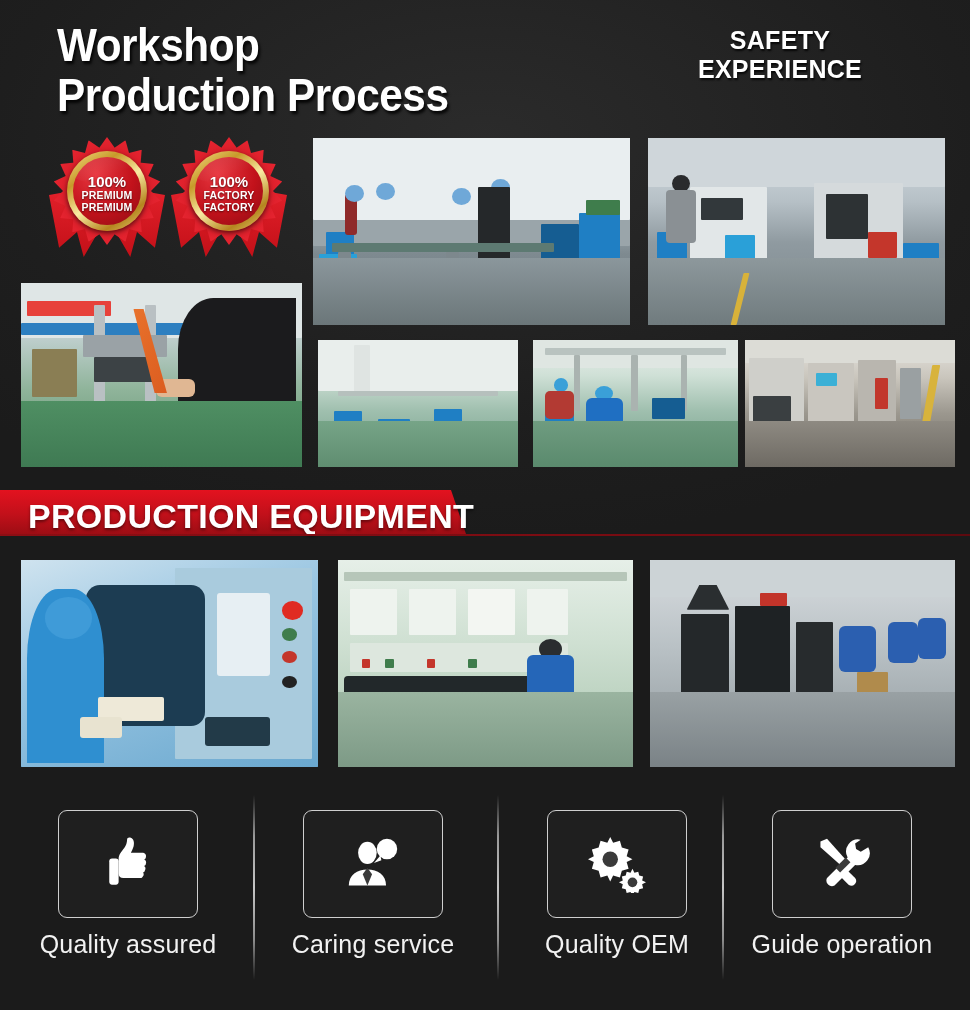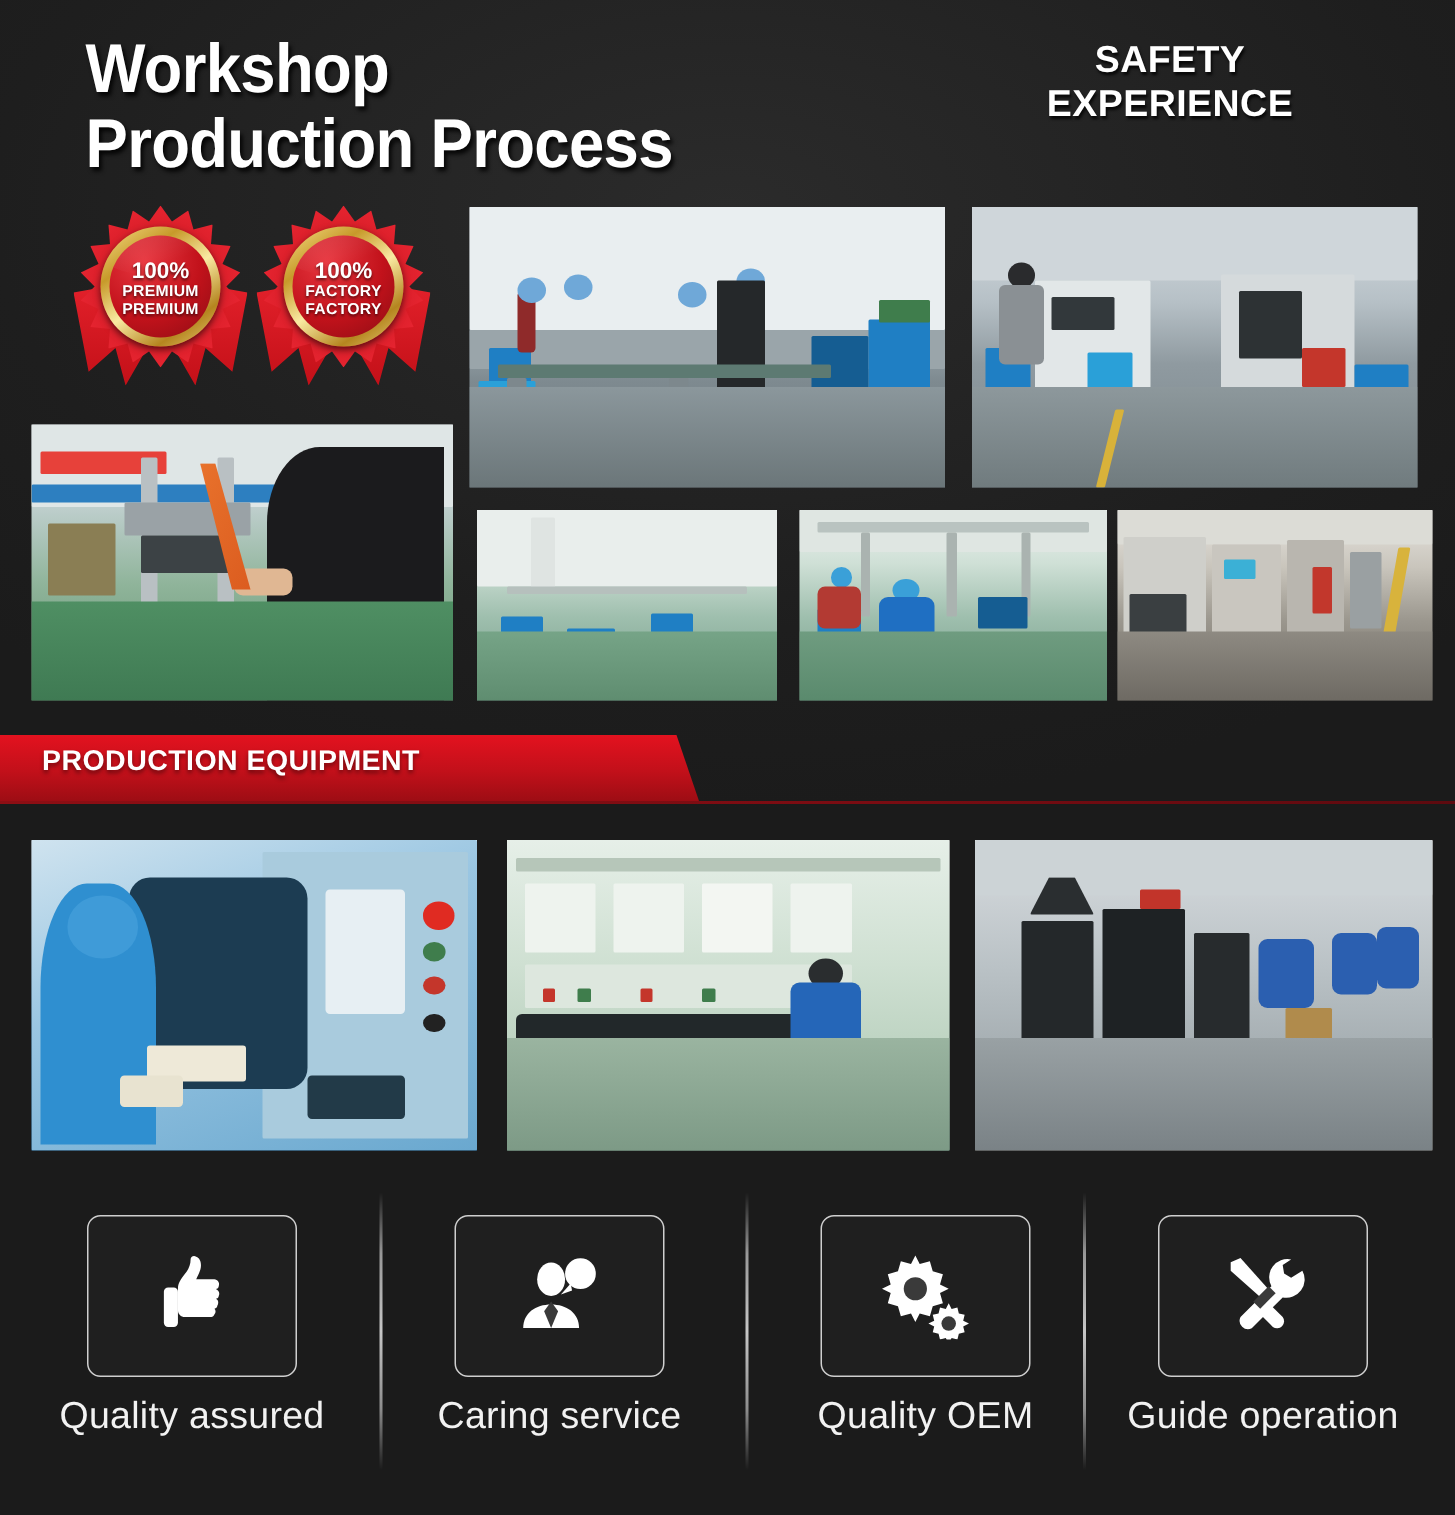--- a/index.html
+++ b/index.html
@@ -94,21 +94,21 @@
   .bx.bk{background:#2b2f31;}
   .bx.gr{background:#3f7d4c;}
   .bx.yl{background:#d8b23a;}
   .head{position:absolute;border-radius:50%;}
 
   
   .banner-wrap{position:absolute;left:0;top:488px;width:970px;height:50px;}
   .banner{position:absolute;left:0;top:2px;width:466px;height:44px;
           background:linear-gradient(180deg,#e3121f 0%,#c2101a 55%,#9d0d14 100%);
           clip-path:polygon(0 0,451px 0,466px 100%,0 100%);}
-  .banner-label{position:absolute;left:28px;top:9px;font-size:19px;font-weight:bold;
+  .banner-label{position:absolute;left:28px;top:9px;font-size:34px;font-weight:bold;
           letter-spacing:.3px;color:#fff;text-shadow:0 2px 3px rgba(0,0,0,.45);}
   .banner-rule{position:absolute;left:0;top:46px;width:970px;height:2px;
           background:linear-gradient(90deg,#8d0e14 0%,#7a0c12 60%,#5d0a0f 100%);}
 
   
   .features{position:absolute;left:0;top:790px;width:970px;height:200px;}
   .feature{position:absolute;top:0;width:240px;height:200px;}
   .f1{left:8px;} .f2{left:253px;} .f3{left:497px;} .f4{left:722px;}
   .icon-box{position:absolute;left:50%;transform:translateX(-50%);top:20px;
             width:138px;height:106px;border:1px solid #cfcfcf;border-radius:9px;

